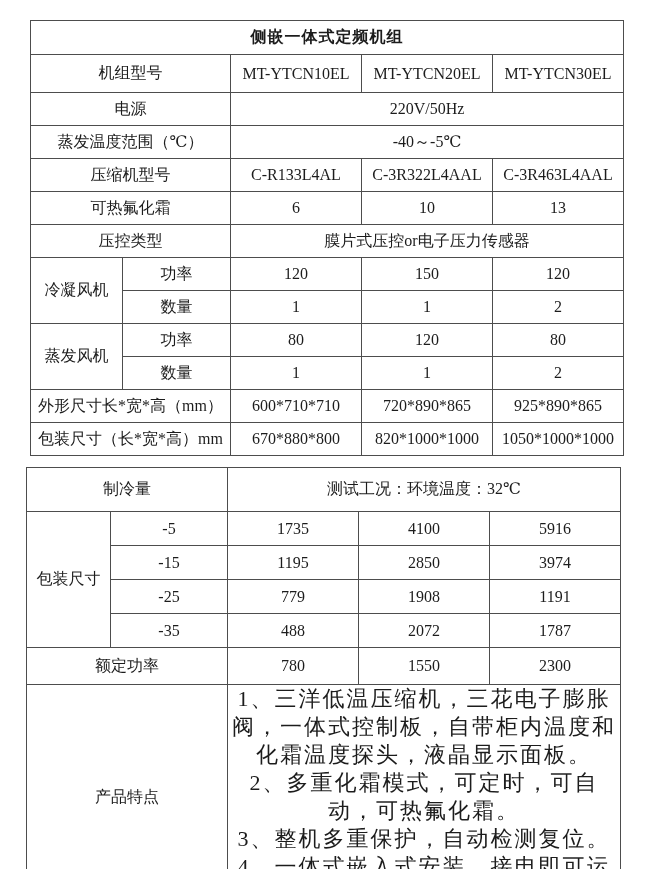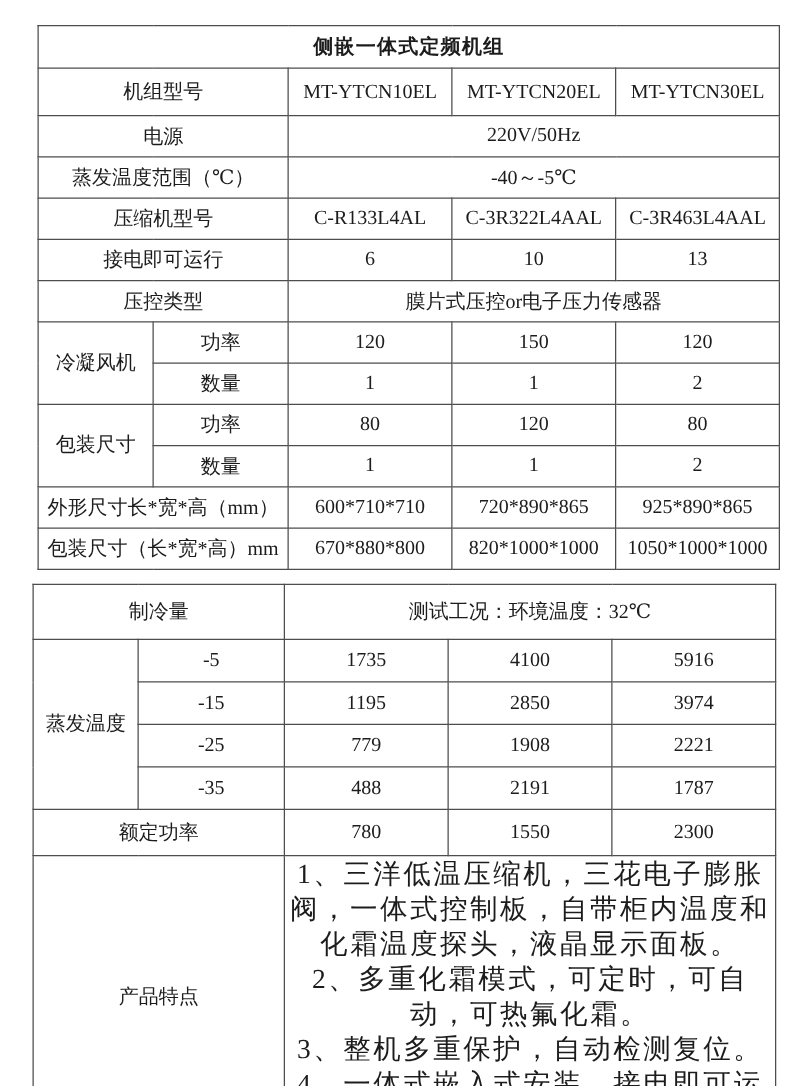--- a/index.html
+++ b/index.html
@@ -88,21 +88,21 @@
     <td colspan="2">蒸发温度范围（℃）</td>
     <td colspan="3">-40～-5℃</td>
   </tr>
   <tr class="h-std">
     <td colspan="2">压缩机型号</td>
     <td>C-R133L4AL</td>
     <td>C-3R322L4AAL</td>
     <td>C-3R463L4AAL</td>
   </tr>
   <tr class="h-std">
-    <td colspan="2">接电即可运行</td>
+    <td colspan="2">可热氟化霜</td>
     <td>6</td>
     <td>10</td>
     <td>13</td>
   </tr>
   <tr class="h-std">
     <td colspan="2">压控类型</td>
     <td colspan="3">膜片式压控or电子压力传感器</td>
   </tr>
   <tr class="h-std">
     <td rowspan="2">冷凝风机</td>
@@ -111,21 +111,21 @@
     <td>150</td>
     <td>120</td>
   </tr>
   <tr class="h-std">
     <td>数量</td>
     <td>1</td>
     <td>1</td>
     <td>2</td>
   </tr>
   <tr class="h-std">
-    <td rowspan="2">包装尺寸</td>
+    <td rowspan="2">蒸发风机</td>
     <td>功率</td>
     <td>80</td>
     <td>120</td>
     <td>80</td>
   </tr>
   <tr class="h-std">
     <td>数量</td>
     <td>1</td>
     <td>1</td>
     <td>2</td>
@@ -152,42 +152,42 @@
     <col style="width:131px">
       <col style="width:131px">
       <col style="width:131px">
   </colgroup>
   <tbody>
       <tr class="h-cool">
     <td colspan="2" class="left-cell">制冷量</td>
     <td colspan="3">测试工况：环境温度：32℃</td>
   </tr>
   <tr class="h-temp">
-    <td rowspan="4">蒸发温度</td>
+    <td rowspan="4">包装尺寸</td>
     <td>-5</td>
     <td>1735</td>
     <td>4100</td>
     <td>5916</td>
   </tr>
   <tr class="h-temp">
     <td>-15</td>
     <td>1195</td>
     <td>2850</td>
     <td>3974</td>
   </tr>
   <tr class="h-temp">
     <td>-25</td>
     <td>779</td>
     <td>1908</td>
-    <td>2221</td>
+    <td>1191</td>
   </tr>
   <tr class="h-temp">
     <td>-35</td>
     <td>488</td>
-    <td>2191</td>
+    <td>2072</td>
     <td>1787</td>
   </tr>
   <tr class="h-rated">
     <td colspan="2">额定功率</td>
     <td>780</td>
     <td>1550</td>
     <td>2300</td>
   </tr>
   <tr class="h-feat">
     <td colspan="2">产品特点</td>

